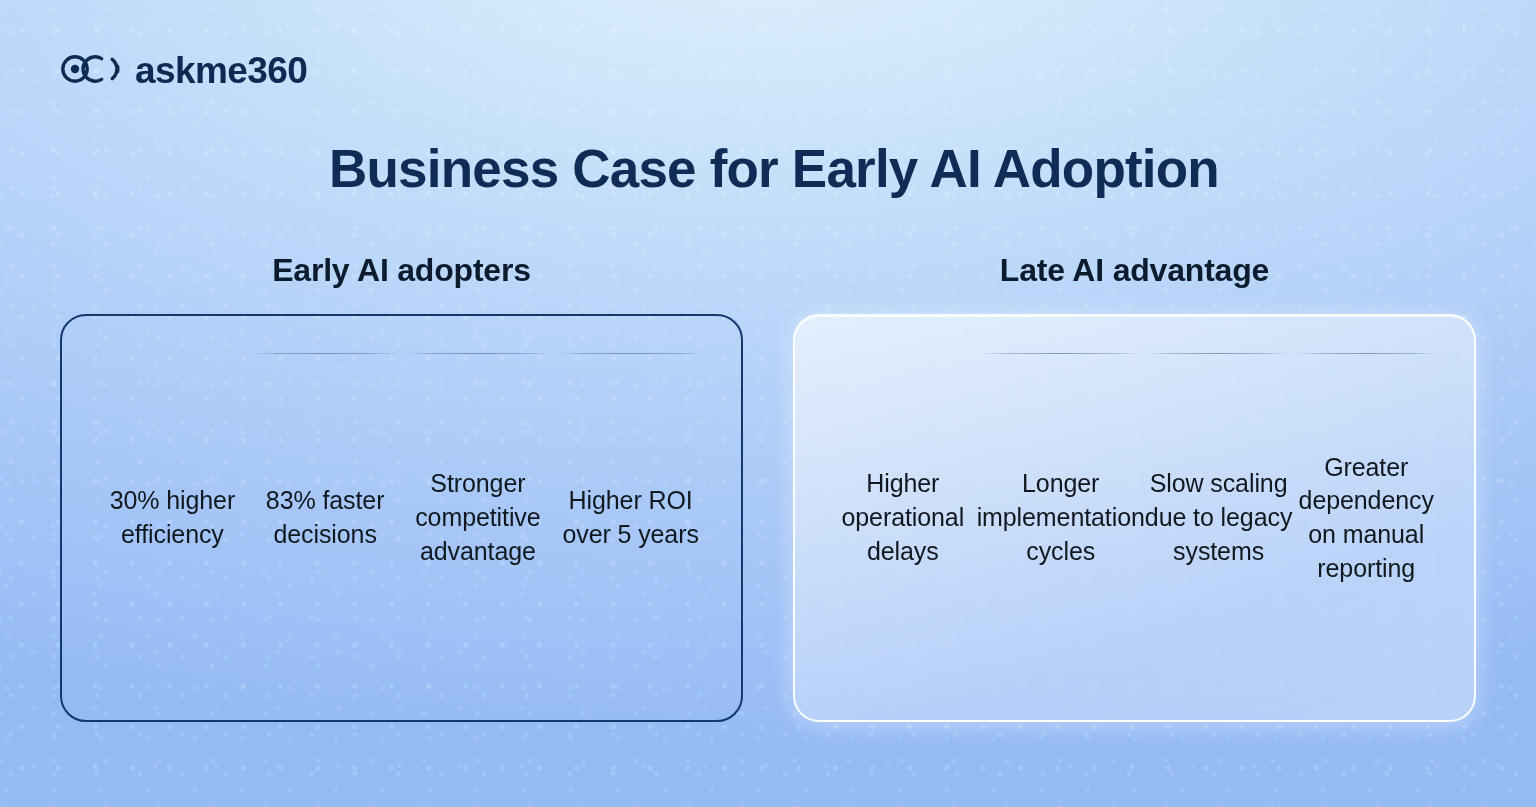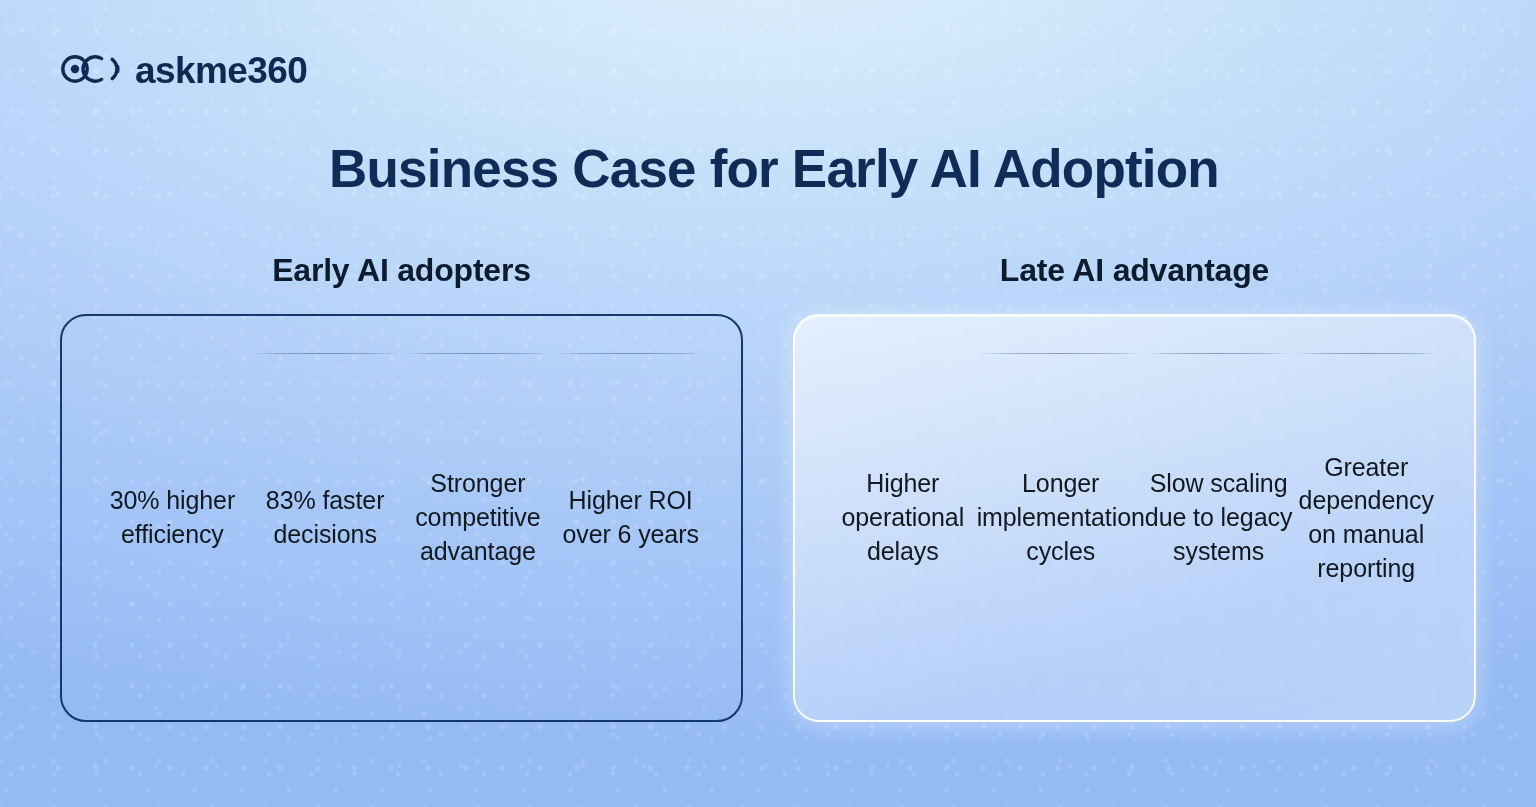--- a/index.html
+++ b/index.html
@@ -182,21 +182,21 @@
   <h1 id="title">Business Case for Early AI Adoption</h1>
 
   <div id="columns">
 
     <div class="column">
       <div class="col-heading">Early AI adopters</div>
       <div class="card outline">
         <div class="item">30% higher efficiency</div>
         <div class="item">83% faster decisions</div>
         <div class="item">Stronger competitive advantage</div>
-        <div class="item">Higher ROI over 6 years</div>
+        <div class="item">Higher ROI over 5 years</div>
       </div>
     </div>
 
     <div class="column">
       <div class="col-heading">Late AI advantage</div>
       <div class="card glass">
         <div class="item">Higher operational delays</div>
         <div class="item">Longer implementation cycles</div>
         <div class="item">Slow scaling due to legacy systems</div>
         <div class="item">Greater dependency on manual reporting</div>

